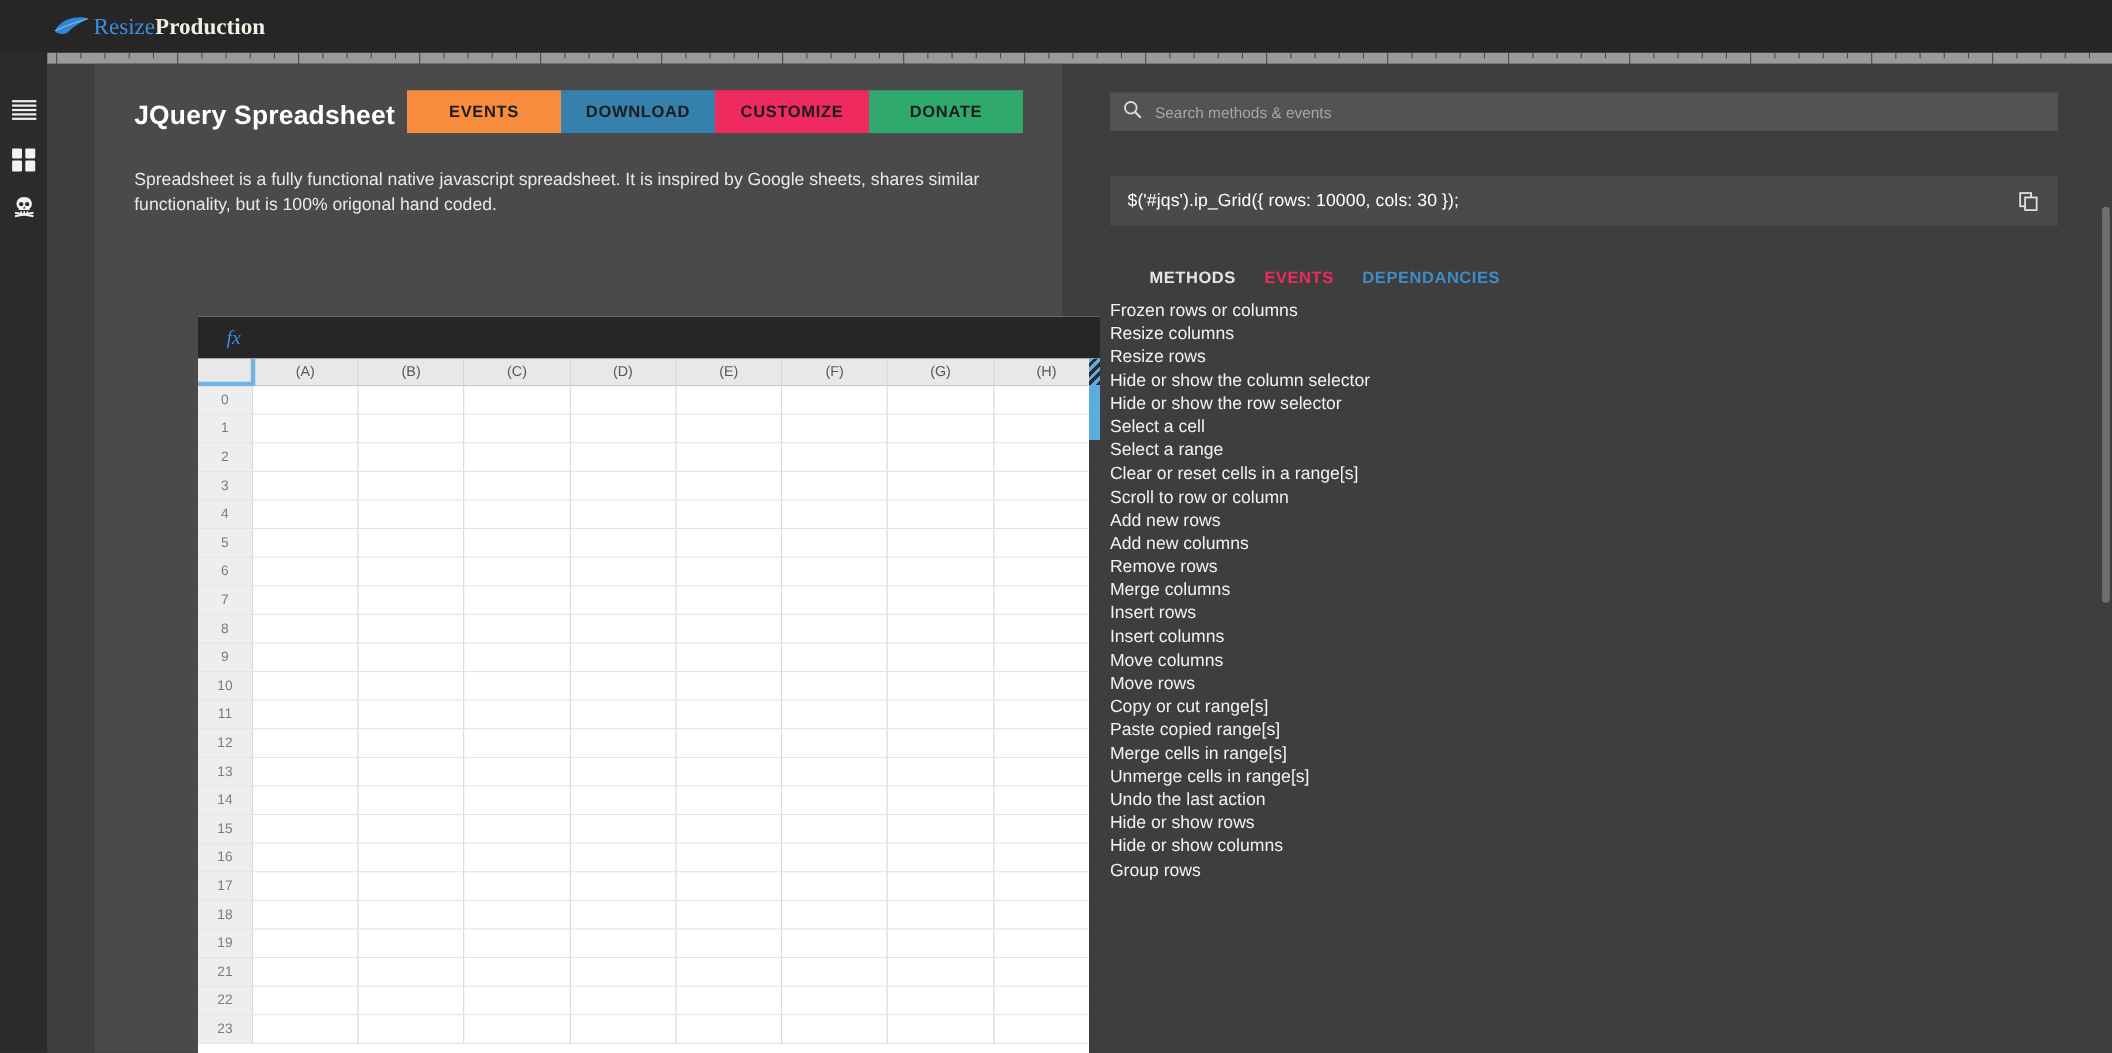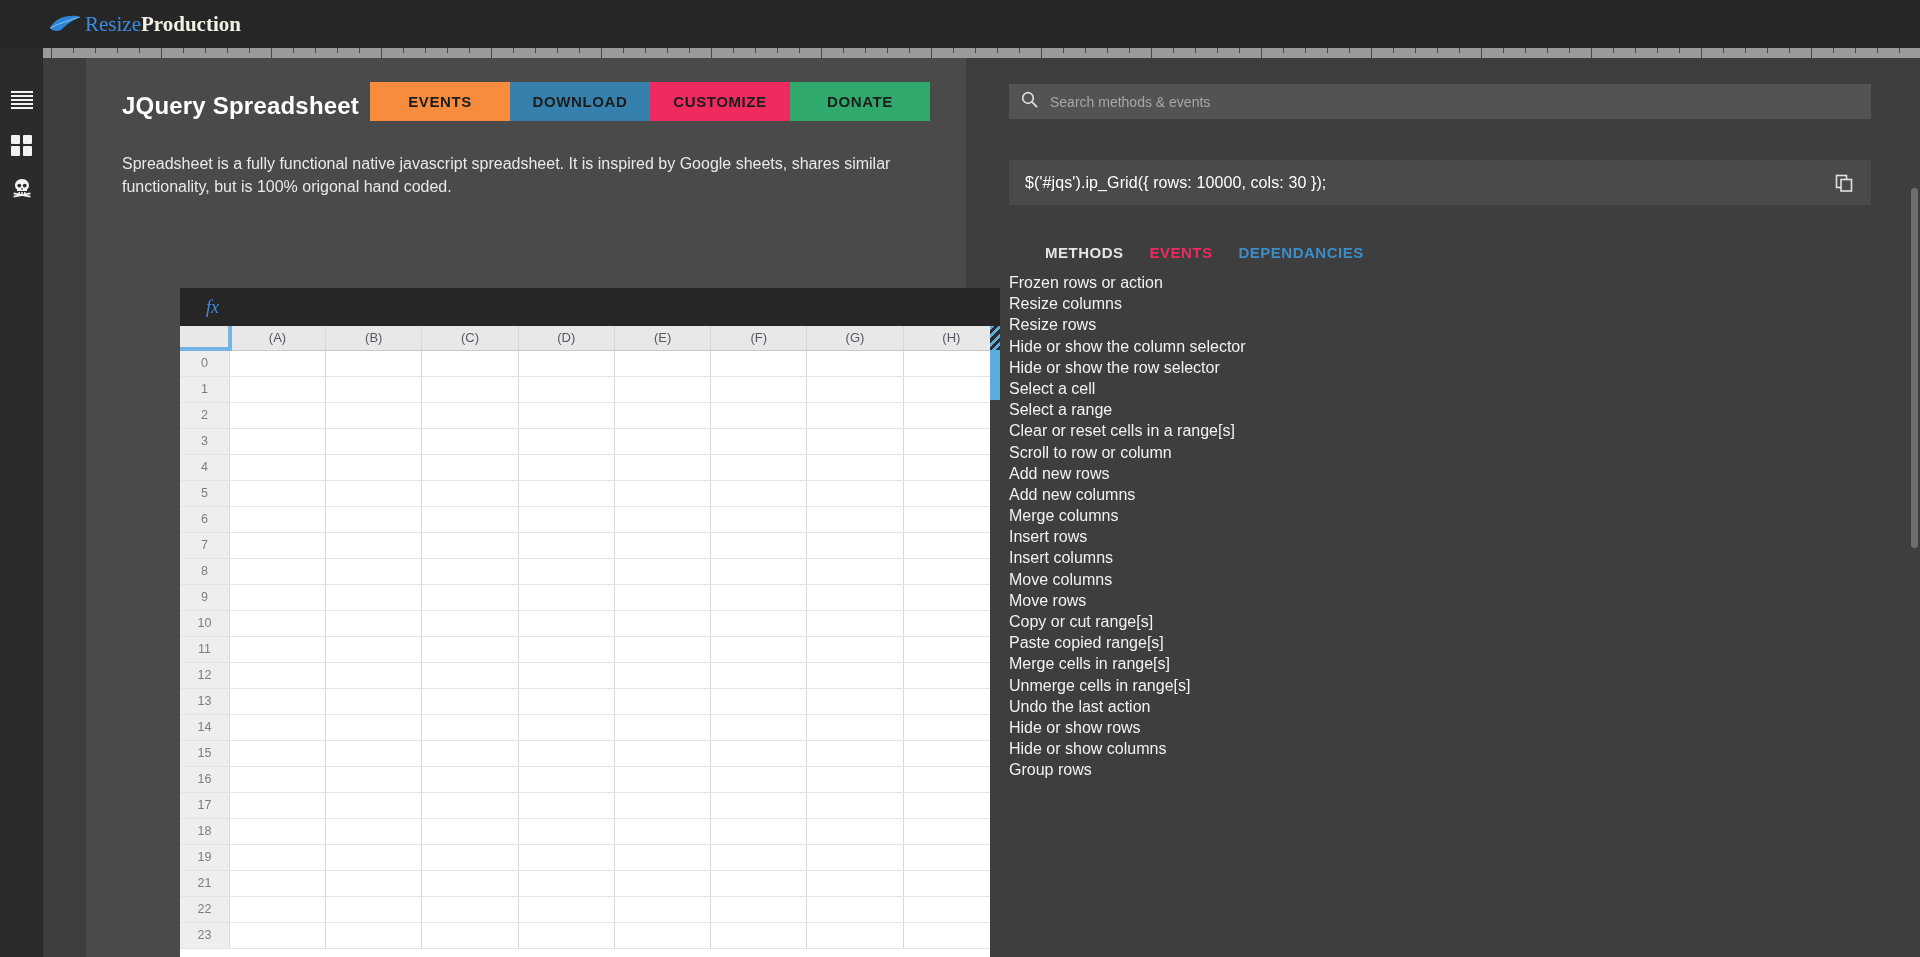--- a/index.html
+++ b/index.html
@@ -618,31 +618,32 @@
       </span>
     </div>
 
     <div id="tabs">
       <span class="tab" id="tab-methods">METHODS</span>
       <span class="tab" id="tab-events">EVENTS</span>
       <span class="tab" id="tab-dependancies">DEPENDANCIES</span>
     </div>
 
     <div id="method-list">
-        <div class="m-item">Frozen rows or action</div>
+        <div class="m-item">Frozen rows or columns</div>
         <div class="m-item">Resize columns</div>
         <div class="m-item">Resize rows</div>
         <div class="m-item">Hide or show the column selector</div>
         <div class="m-item">Hide or show the row selector</div>
         <div class="m-item">Select a cell</div>
         <div class="m-item">Select a range</div>
         <div class="m-item">Clear or reset cells in a range[s]</div>
         <div class="m-item">Scroll to row or column</div>
         <div class="m-item">Add new rows</div>
         <div class="m-item">Add new columns</div>
+        <div class="m-item">Remove rows</div>
         <div class="m-item">Merge columns</div>
         <div class="m-item">Insert rows</div>
         <div class="m-item">Insert columns</div>
         <div class="m-item">Move columns</div>
         <div class="m-item">Move rows</div>
         <div class="m-item">Copy or cut range[s]</div>
         <div class="m-item">Paste copied range[s]</div>
         <div class="m-item">Merge cells in range[s]</div>
         <div class="m-item">Unmerge cells in range[s]</div>
         <div class="m-item">Undo the last action</div>

